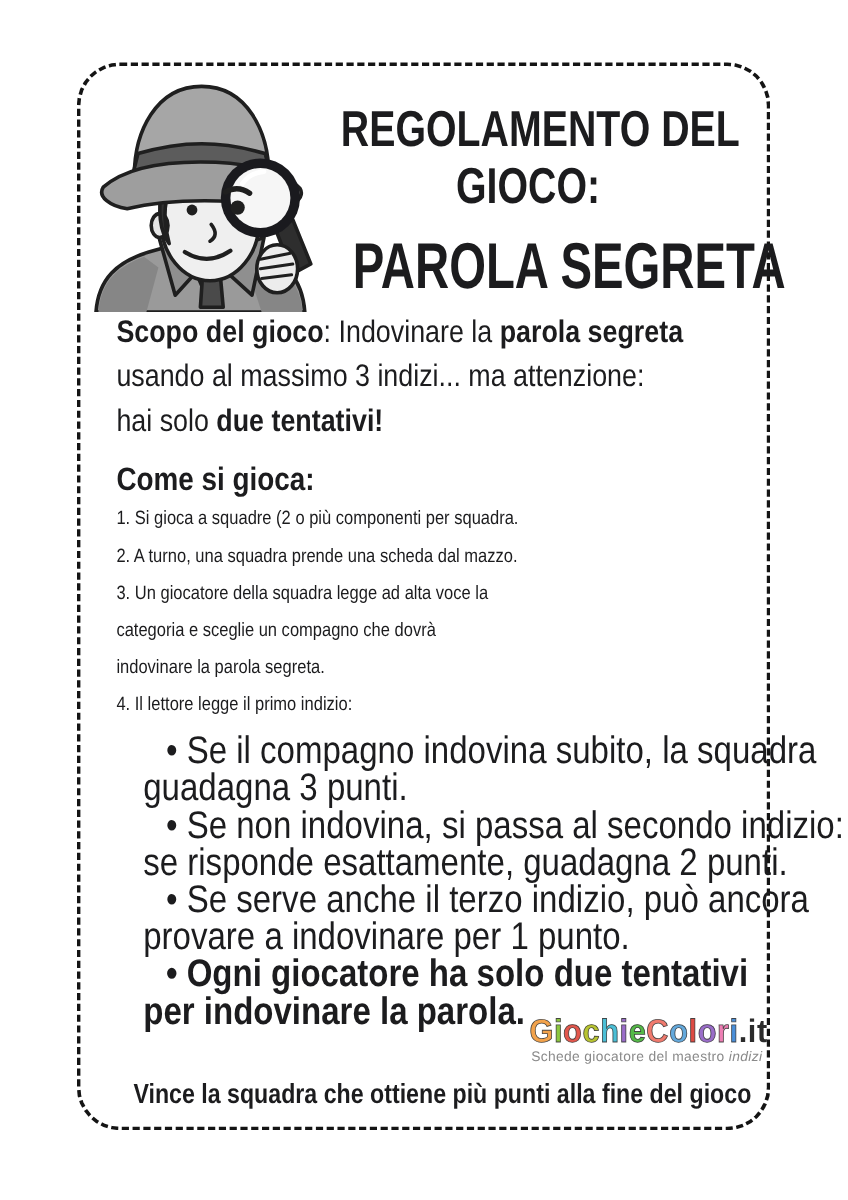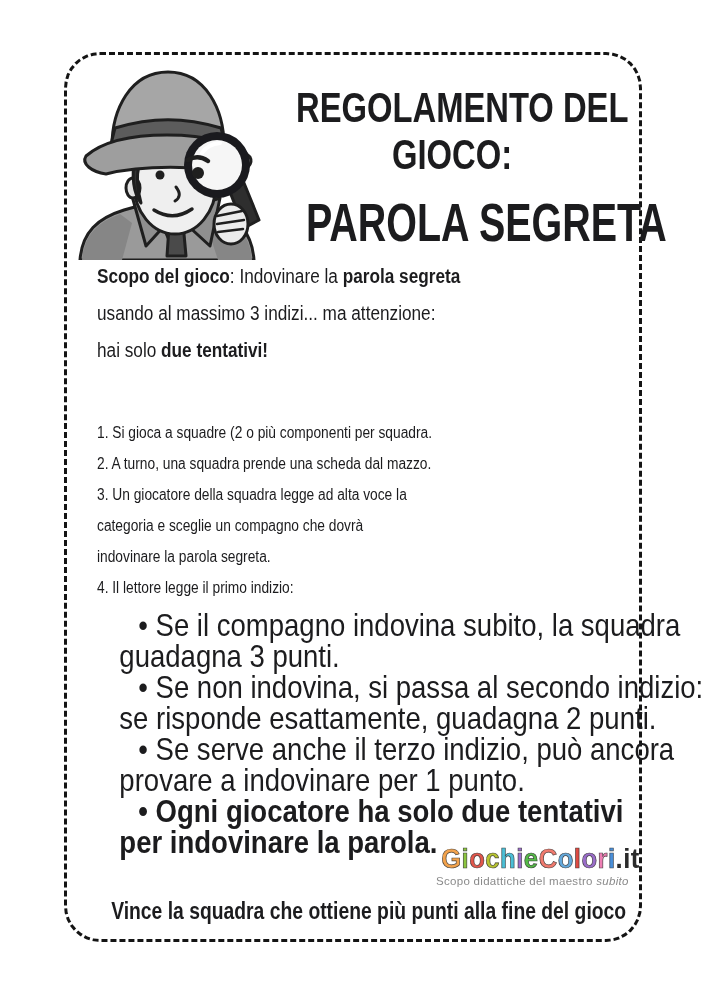--- a/index.html
+++ b/index.html
@@ -7,37 +7,37 @@
     position:relative;width:707px;height:1000px;background:#ffffff;overflow:hidden;
     font-family:"Liberation Sans",sans-serif;color:#1c1c1e;
   }
   .frame{
     position:absolute;left:64px;top:52px;width:572px;height:884px;
     border:3.5px dashed #141414;border-radius:36px;
   }
   .nw{white-space:nowrap;}
   
   .detective{position:absolute;left:72px;top:60px;width:190px;height:200px;}
-  .title{position:absolute;left:252px;top:84px;width:400px;text-align:center;font-weight:bold;}
+  .title{position:absolute;left:240px;top:84px;width:400px;text-align:center;font-weight:bold;}
   .title-top{font-size:42px;line-height:47px;transform:scaleX(0.78);transform-origin:50% 0;letter-spacing:0px;}
   .title-main{margin-top:16px;font-size:54px;line-height:56px;transform:scaleX(0.73);transform-origin:50% 0;}
   
-  .scopo{position:absolute;left:97px;top:258px;font-size:20px;line-height:37px;}
+  .scopo{position:absolute;left:97px;top:258px;font-size:26px;line-height:37px;}
   .scopo .ln{transform:scaleX(0.86);transform-origin:0 0;}
   .come{position:absolute;left:97px;top:384px;font-size:27px;line-height:31px;font-weight:bold;transform-origin:0 0;}
   .come .ln{transform:scaleX(0.86);transform-origin:0 0;}
   .rules{position:absolute;left:97px;top:417px;font-size:16px;line-height:31px;}
   .rules .ln{transform:scaleX(0.86);transform-origin:0 0;}
   .bullets{position:absolute;left:97px;top:610px;font-size:32px;line-height:31px;}
   .bullets .ln{transform:scaleX(0.86);transform-origin:0 0;}
   .bullets .first{padding-left:48px;}
   .bullets .cont{padding-left:26px;}
   .bold{font-weight:bold;}
   
-  .logo{position:absolute;left:436px;top:845px;width:206px;text-align:left;}
+  .logo{position:absolute;left:436px;top:845px;width:206px;text-align:center;}
   .logo-word{font-size:27px;font-weight:bold;line-height:28px;letter-spacing:0.5px;
     -webkit-text-stroke:0.7px rgba(45,45,45,0.85);transform:scaleX(0.95);transform-origin:50% 0;}
   .logo-word .suffix{color:#2b2b2b;-webkit-text-stroke:0;}
   .tagline{font-size:11.5px;color:#8a8a8a;line-height:14px;margin-top:1px;letter-spacing:0.3px;}
   .tagline i{font-style:italic;}
   
   .footer{position:absolute;left:65px;top:896px;width:577px;text-align:center;
     font-size:23px;font-weight:bold;line-height:30px;transform:scaleX(0.84);transform-origin:50% 0;}
 </style>
 </head>
@@ -96,20 +96,23 @@
     <div class="title-top nw">GIOCO:</div>
     <div class="title-main nw">PAROLA SEGRETA</div>
   </div>
 
   <div class="scopo">
     <div class="ln nw"><span class="bold">Scopo del gioco</span><span>: Indovinare la </span><span class="bold">parola segreta</span></div>
     <div class="ln nw">usando al massimo 3 indizi... ma attenzione:</div>
     <div class="ln nw"><span>hai solo </span><span class="bold">due tentativi!</span></div>
   </div>
 
+  <div class="come">
+    <div class="ln nw">Come si gioca:</div>
+  </div>
 
   <div class="rules">
     <div class="ln nw">1. Si gioca a squadre (2 o più componenti per squadra.</div>
     <div class="ln nw">2. A turno, una squadra prende una scheda dal mazzo.</div>
     <div class="ln nw">3. Un giocatore della squadra legge ad alta voce la</div>
     <div class="ln nw">categoria e sceglie un compagno che dovrà</div>
     <div class="ln nw">indovinare la parola segreta.</div>
     <div class="ln nw">4. Il lettore legge il primo indizio:</div>
   </div>
 
@@ -119,17 +122,17 @@
     <div class="ln nw first">•  Se non indovina, si passa al secondo indizio:</div>
     <div class="ln nw cont">se risponde esattamente, guadagna 2 punti.</div>
     <div class="ln nw first">•  Se serve anche il terzo indizio, può ancora</div>
     <div class="ln nw cont">provare a indovinare per 1 punto.</div>
     <div class="ln nw first bold">•  Ogni giocatore ha solo due tentativi</div>
     <div class="ln nw cont bold">per indovinare la parola.</div>
   </div>
 
   <div class="logo">
     <div class="logo-word nw"><span><span style="color: rgb(242, 162, 75);">G</span><span style="color: rgb(140, 198, 62);">i</span><span style="color: rgb(226, 87, 76);">o</span><span style="color: rgb(184, 196, 49);">c</span><span style="color: rgb(75, 191, 214);">h</span><span style="color: rgb(154, 109, 201);">i</span><span style="color: rgb(85, 185, 72);">e</span><span style="color: rgb(240, 122, 110);">C</span><span style="color: rgb(100, 169, 220);">o</span><span style="color: rgb(221, 75, 67);">l</span><span style="color: rgb(154, 109, 201);">o</span><span style="color: rgb(237, 127, 180);">r</span><span style="color: rgb(74, 143, 217);">i</span></span><span class="suffix">.it</span></div>
-    <div class="tagline nw"><span>Scopo didattiche del maestro </span><i>subito</i></div>
+    <div class="tagline nw"><span>Schede giocatore del maestro </span><i>indizi</i></div>
   </div>
 
   <div class="footer nw">Vince la squadra che ottiene più punti alla fine del gioco</div>
 </div>
 
 </body></html>

